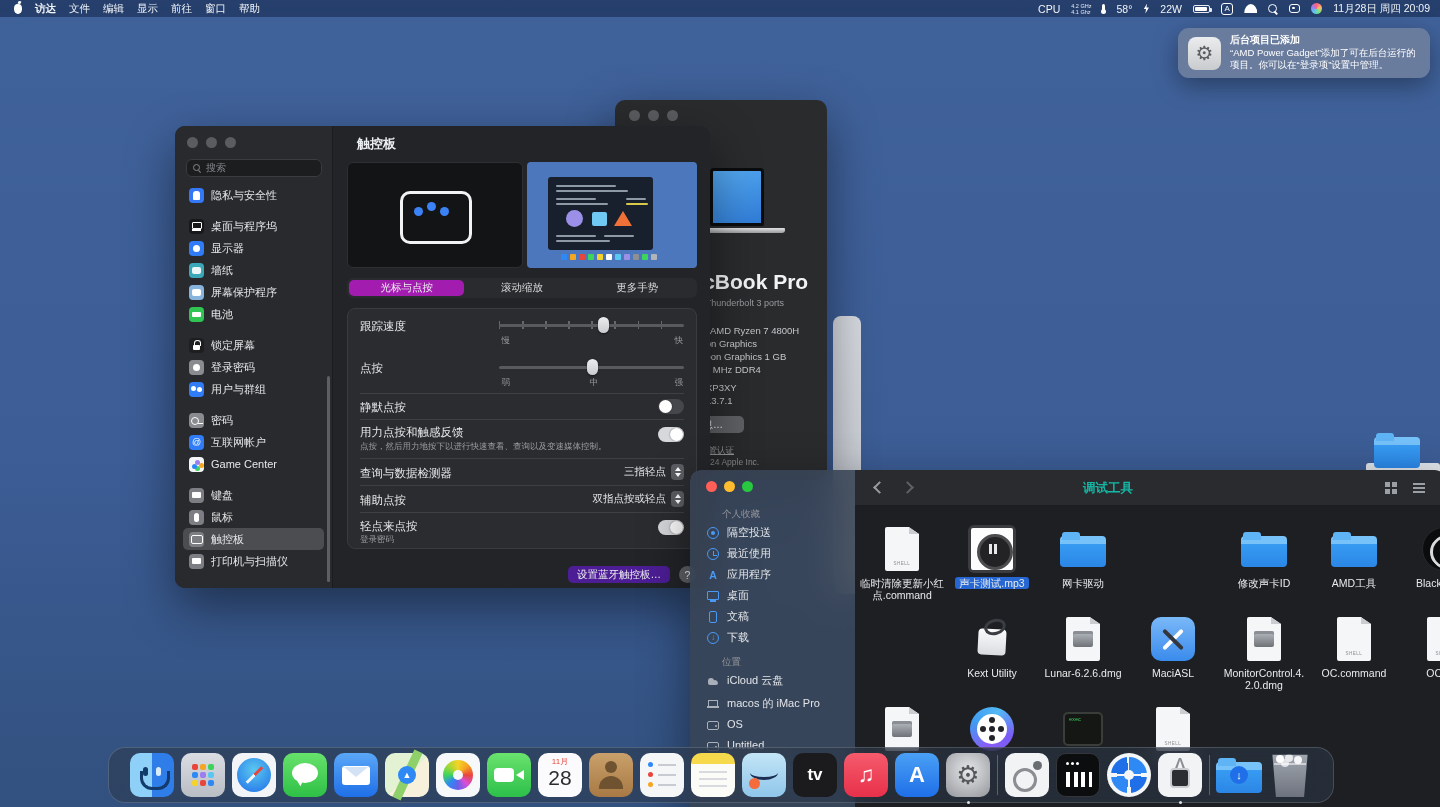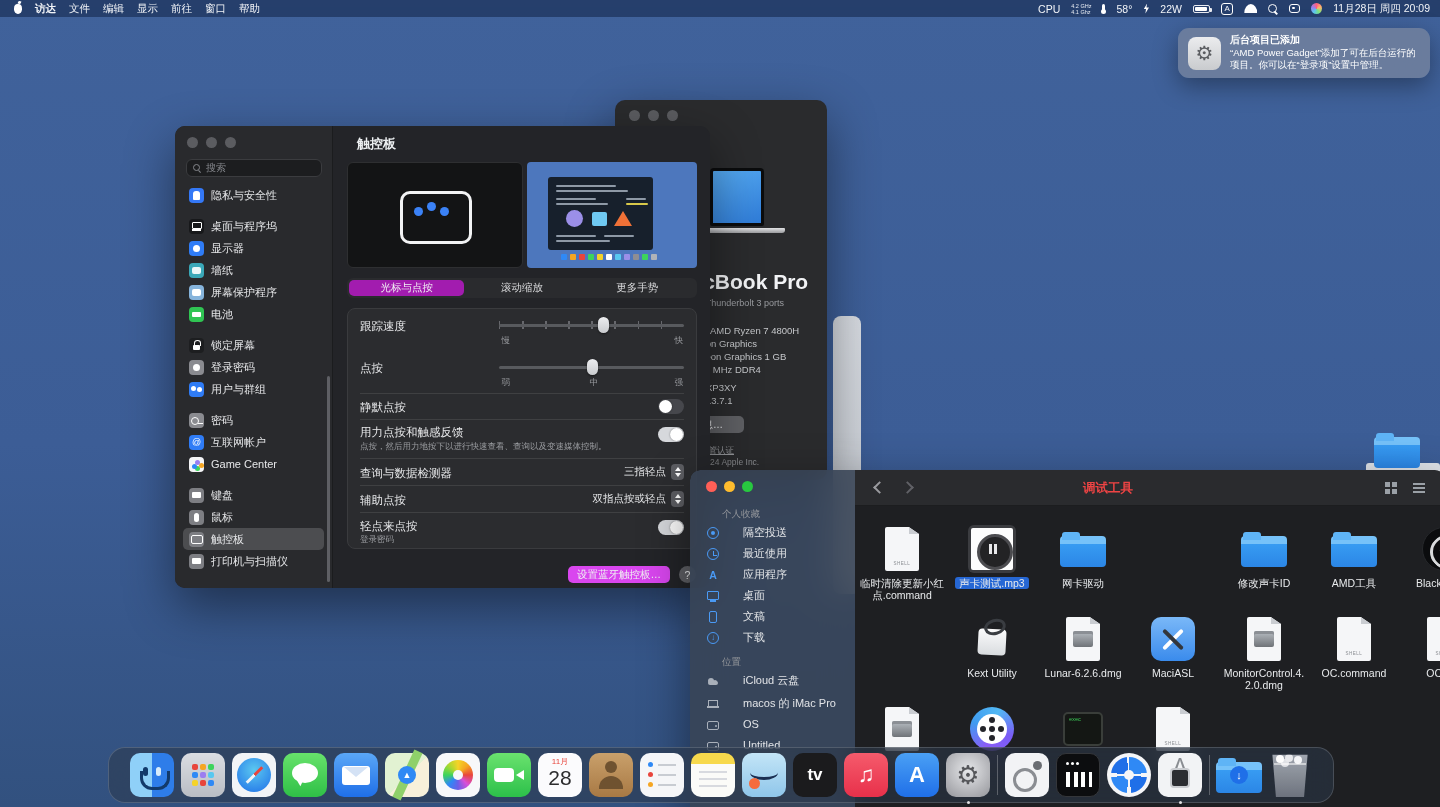--- a/index.html
+++ b/index.html
@@ -174,31 +174,31 @@
   .thumb{position:absolute;top:0;width:11px;height:16px;border-radius:5.5px;background:linear-gradient(#eceDef,#c9cbce);box-shadow:0 1px 2px rgba(0,0,0,.5)}
   .scale-lab{position:absolute;font-size:8.5px;color:#9a9ca0}
   .toggle{position:absolute;right:12px;width:26px;height:15px;border-radius:8px}
   .toggle::after{content:"";position:absolute;top:1px;width:13px;height:13px;border-radius:50%;background:#fff;box-shadow:0 0 2px rgba(0,0,0,.45)}
   .toggle.off{background:#46474c}.toggle.off::after{left:1px}
   .toggle.on{background:#d6d8dc}.toggle.on::after{left:12px}
   .dropval{position:absolute;right:12px;display:flex;align-items:center;gap:5px;font-size:10.5px;color:#e8e9eb}
   .stepper{width:13px;height:16px;background:#5c5d62;border-radius:4px;position:relative}
   .stepper::before{content:"";position:absolute;left:3.5px;top:3px;border-left:3px solid transparent;border-right:3px solid transparent;border-bottom:4px solid #fff}
   .stepper::after{content:"";position:absolute;left:3.5px;bottom:3px;border-left:3px solid transparent;border-right:3px solid transparent;border-top:4px solid #fff}
-  .set-footer-btn{position:absolute;right:40px;top:440px;height:17px;background:#d946ef;border-radius:5px;color:#f0f1f3;
+  .set-footer-btn{position:absolute;right:40px;top:440px;height:17px;background:#4c1d95;border-radius:5px;color:#f0f1f3;
     font-size:10.5px;display:flex;align-items:center;padding:0 9px;white-space:nowrap}
   .help-btn{position:absolute;right:14px;top:440px;width:17px;height:17px;border-radius:50%;background:#606166;color:#f0f1f3;
     font-size:10.5px;display:flex;align-items:center;justify-content:center}
 
   
   .finder{position:absolute;left:690px;top:470px;width:755px;height:340px;border-radius:10px 10px 0 0;z-index:30;overflow:hidden}
   .f-side{position:absolute;left:0;top:0;width:165px;height:100%;background:rgba(56,67,84,.88);backdrop-filter:blur(16px);border-radius:10px 0 0 0}
   .f-side .dots{position:absolute;left:16px;top:11px;display:flex;gap:7px}
   .f-head{position:absolute;left:32px;font-size:9.5px;color:#97999d}
-  .f-item{position:absolute;left:16px;display:flex;align-items:center;gap:23px;color:#e2e4e7;font-size:11px;white-space:nowrap}
+  .f-item{position:absolute;left:16px;display:flex;align-items:center;gap:7px;color:#e2e4e7;font-size:11px;white-space:nowrap}
   .fi{width:14px;height:14px;position:relative;flex:none}
   .fi.airdrop::before{content:"";position:absolute;inset:1px;border:1.5px solid #4a9af5;border-radius:50%}
   .fi.airdrop::after{content:"";position:absolute;inset:0;margin:auto;width:4px;height:4px;background:#4a9af5;border-radius:50%}
   .fi.recents::before{content:"";position:absolute;inset:1px;border:1.5px solid #4a9af5;border-radius:50%}
   .fi.recents::after{content:"";position:absolute;left:6.5px;top:4px;width:3.5px;height:4px;border-left:1.5px solid #4a9af5;border-bottom:1.5px solid #4a9af5}
   .fi.apps::after{content:"A";position:absolute;inset:0;text-align:center;color:#4a9af5;font-size:10.5px;font-weight:700;line-height:14px}
   .fi.desktop::before{content:"";position:absolute;left:1px;right:1px;top:2px;height:7px;border:1.5px solid #4a9af5;border-radius:1px}
   .fi.desktop::after{content:"";position:absolute;left:4px;right:4px;bottom:1px;height:1.5px;background:#4a9af5}
   .fi.docs::before{content:"";position:absolute;left:3px;right:3px;top:1px;bottom:1px;border:1.5px solid #4a9af5;border-radius:2px}
   .fi.downloads::before{content:"";position:absolute;inset:1px;border:1.5px solid #4a9af5;border-radius:50%}
@@ -206,21 +206,21 @@
   .fi.icloud::before{content:"";position:absolute;left:2px;top:4px;width:6px;height:6px;background:#a9b0ba;border-radius:50%;box-shadow:4px 1px 0 -1px #a9b0ba}
   .fi.icloud::after{content:"";position:absolute;left:2px;right:2px;bottom:3px;height:4px;background:#a9b0ba;border-radius:2px}
   .fi.laptop::before{content:"";position:absolute;left:2px;right:2px;top:3px;height:6px;border:1.5px solid #a9b0ba}
   .fi.laptop::after{content:"";position:absolute;left:1px;right:1px;bottom:3px;height:1.5px;background:#a9b0ba}
   .fi.drive::before{content:"";position:absolute;left:1px;right:1px;top:4px;height:7px;border:1.5px solid #a9b0ba;border-radius:2px}
   .fi.drive::after{content:"";position:absolute;right:3.5px;top:7.5px;width:2px;height:2px;background:#a9b0ba;border-radius:50%}
   .f-toolbar{position:absolute;left:165px;top:0;right:0;height:36px;background:#2a2b2e;border-radius:0 10px 0 0;border-bottom:1px solid #1c1d1f}
   .chev{position:absolute;top:13px;width:9px;height:9px;border-left:2px solid #9a9b9f;border-bottom:2px solid #9a9b9f}
   .chev.back{left:20px;transform:rotate(45deg)}
   .chev.fwd{left:48px;transform:rotate(225deg);border-color:#606166}
-  .f-title{position:absolute;left:228px;top:10px;font-size:12.5px;font-weight:700;color:#ef4444;white-space:nowrap}
+  .f-title{position:absolute;left:228px;top:10px;font-size:12.5px;font-weight:700;color:#14b8a6;white-space:nowrap}
   .viewicon{position:absolute;top:12px;width:12px;height:12px}
   .viewicon.grid{right:48px}
   .viewicon.grid::before{content:"";position:absolute;left:0;top:0;width:5px;height:5px;background:#9aa0a6;box-shadow:7px 0 0 #9aa0a6,0 7px 0 #9aa0a6,7px 7px 0 #9aa0a6}
   .viewicon.list{right:20px}
   .viewicon.list::before{content:"";position:absolute;left:0;top:1px;width:12px;height:2px;background:#9aa0a6;box-shadow:0 4px 0 #9aa0a6,0 8px 0 #9aa0a6}
   .f-content{position:absolute;left:165px;top:36px;right:0;bottom:0;background:#1e1f22}
   .fitem{position:absolute;width:88px;display:flex;flex-direction:column;align-items:center}
   .fitem .icon-slot{height:50px;display:flex;align-items:center;justify-content:center}
   .flabel{margin-top:3px;font-size:10.5px;line-height:12px;color:#e8eaec;text-align:center;word-break:break-all;max-width:88px}
   .flabel.sel{background:#2667d4;border-radius:3px;padding:0 4px;word-break:keep-all;white-space:nowrap}

